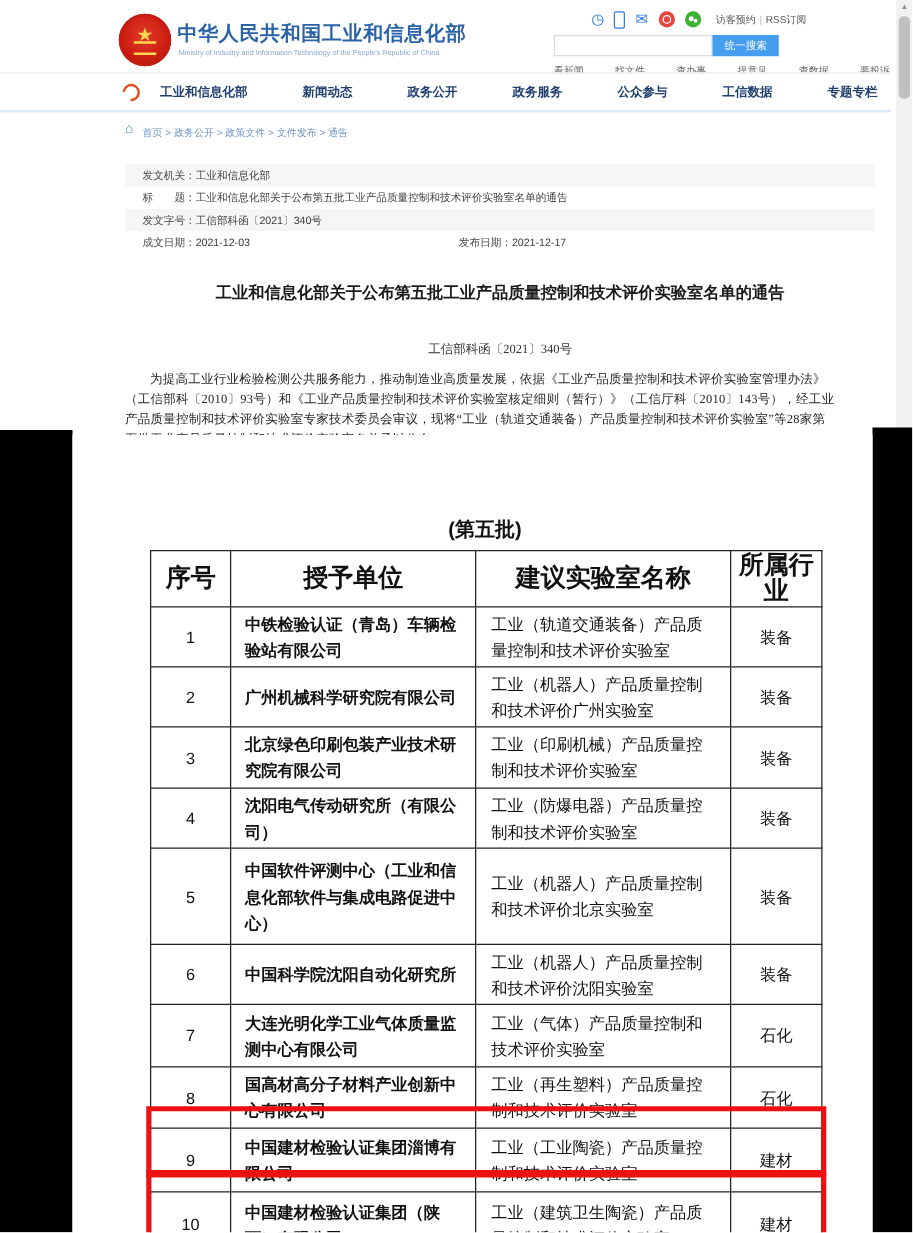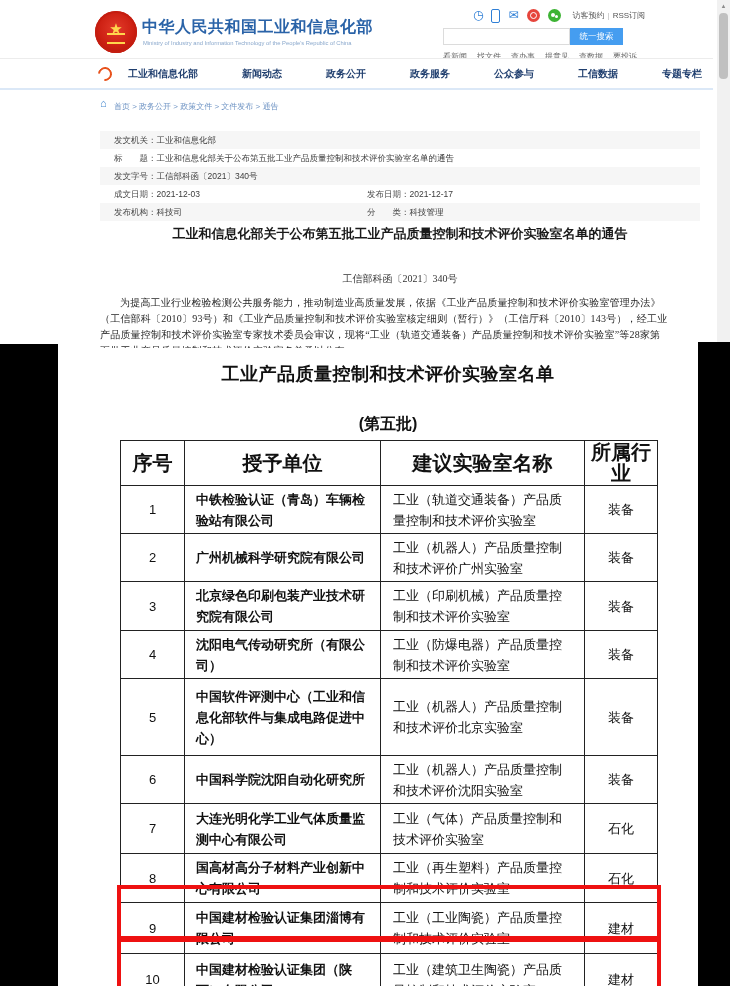--- a/index.html
+++ b/index.html
@@ -26,21 +26,21 @@
   .ic-wechat i,.ic-wechat em{position:absolute;background:#fff;border-radius:50%;}
   .ic-wechat i{width:4px;height:4px;left:3px;top:4px;}
   .ic-wechat em{width:3px;height:3px;left:7px;top:6px;}
   .hdr-links{font-size:8px;color:#555;white-space:nowrap;margin-left:4px;}
   .hdr-links .sep{color:#bbb;margin:0 3px;}
 
   .search-input{left:443px;top:28px;width:127px;height:17px;border:1px solid #dcdcdc;box-sizing:border-box;
         font-size:8px;padding:0 4px;outline:none;}
   .search-btn{left:570px;top:28px;width:53px;height:17px;background:#459df0;color:#fff;border:none;
         font-size:8.5px;line-height:17px;text-align:center;cursor:pointer;padding:0;}
-  .quick-links{left:443px;top:51px;display:flex;gap:10px;font-size:8px;color:#666;}
+  .quick-links{left:443px;top:51px;display:flex;gap:25px;font-size:8px;color:#666;}
   .quick-links span{cursor:pointer;}
 
   
   .navbar{left:0;top:58px;width:713px;height:31px;background:#fff;border-top:1px solid #ececec;}
   .nav-logo{left:98px;top:67px;width:10px;height:10px;border:2.4px solid #e8521c;border-radius:50%;
         border-left-color:transparent;transform:rotate(-40deg);}
   .nav-menu{left:128px;top:58px;width:574px;height:31px;display:flex;align-items:center;
         justify-content:space-between;}
   .nav-item{font-size:10px;font-weight:bold;color:#203f6f;white-space:nowrap;cursor:pointer;}
   .nav-underline{left:0;top:88px;width:713px;height:2px;background:#dbe8f7;}
@@ -141,41 +141,39 @@
   <div class="abs nav-underline"></div>
 
   <span class="abs crumb-home">⌂</span>
   <div class="abs crumb-path">首页 &gt; 政务公开 &gt; 政策文件 &gt; 文件发布 &gt; 通告</div>
 
   <div class="abs meta-panel">
       <div class="meta-row striped"><span class="meta-cell"><span class="meta-label">发文机关：</span><span class="meta-value">工业和信息化部</span></span></div>
       <div class="meta-row"><span class="meta-cell"><span class="meta-label">标　　题：</span><span class="meta-value">工业和信息化部关于公布第五批工业产品质量控制和技术评价实验室名单的通告</span></span></div>
       <div class="meta-row striped"><span class="meta-cell"><span class="meta-label">发文字号：</span><span class="meta-value">工信部科函〔2021〕340号</span></span></div>
       <div class="meta-row"><span class="meta-cell"><span class="meta-label">成文日期：</span><span class="meta-value">2021-12-03</span></span><span class="meta-cell second"><span class="meta-label">发布日期：</span><span class="meta-value">2021-12-17</span></span></div>
-      <div class="meta-row striped"><span class="meta-cell"><span class="meta-label">发布机构：</span><span class="meta-value">科技司</span></span><span class="meta-cell second"><span class="meta-label">分　　类：</span><span class="meta-value">科技管理</span></span></div>
     </div>
 
   <div class="abs doc-title">工业和信息化部关于公布第五批工业产品质量控制和技术评价实验室名单的通告</div>
   <div class="abs doc-number">工信部科函〔2021〕340号</div>
   <div>
       <div class="body-line first" style="top: 296px;">为提高工业行业检验检测公共服务能力，推动制造业高质量发展，依据《工业产品质量控制和技术评价实验室管理办法》</div>
       <div class="body-line" style="top: 312px;">（工信部科〔2010〕93号）和《工业产品质量控制和技术评价实验室核定细则（暂行）》（工信厅科〔2010〕143号），经工业</div>
       <div class="body-line" style="top: 328px;">产品质量控制和技术评价实验室专家技术委员会审议，现将“工业（轨道交通装备）产品质量控制和技术评价实验室”等28家第</div>
       <div class="body-line" style="top: 344px;">五批工业产品质量控制和技术评价实验室名单予以公布。</div>
     </div>
 
   <div class="abs scrollbar">
     <div class="sb-btn">▲</div>
     <div class="sb-thumb"></div>
   </div>
 
   <div class="abs black-left"></div>
   <div class="abs black-right"></div>
   <div class="abs annex-panel"></div>
-  <div class="abs annex-title">工业产品质量控制和技术评价实验室名单</div>
   <div class="abs annex-sub">(第五批)</div>
   <div class="abs tbl-wrap">
     <table class="annex">
       <colgroup>
           <col style="width:64px">
           <col style="width:196px">
           <col style="width:204px">
           <col style="width:73px">
         </colgroup>
       <thead>

